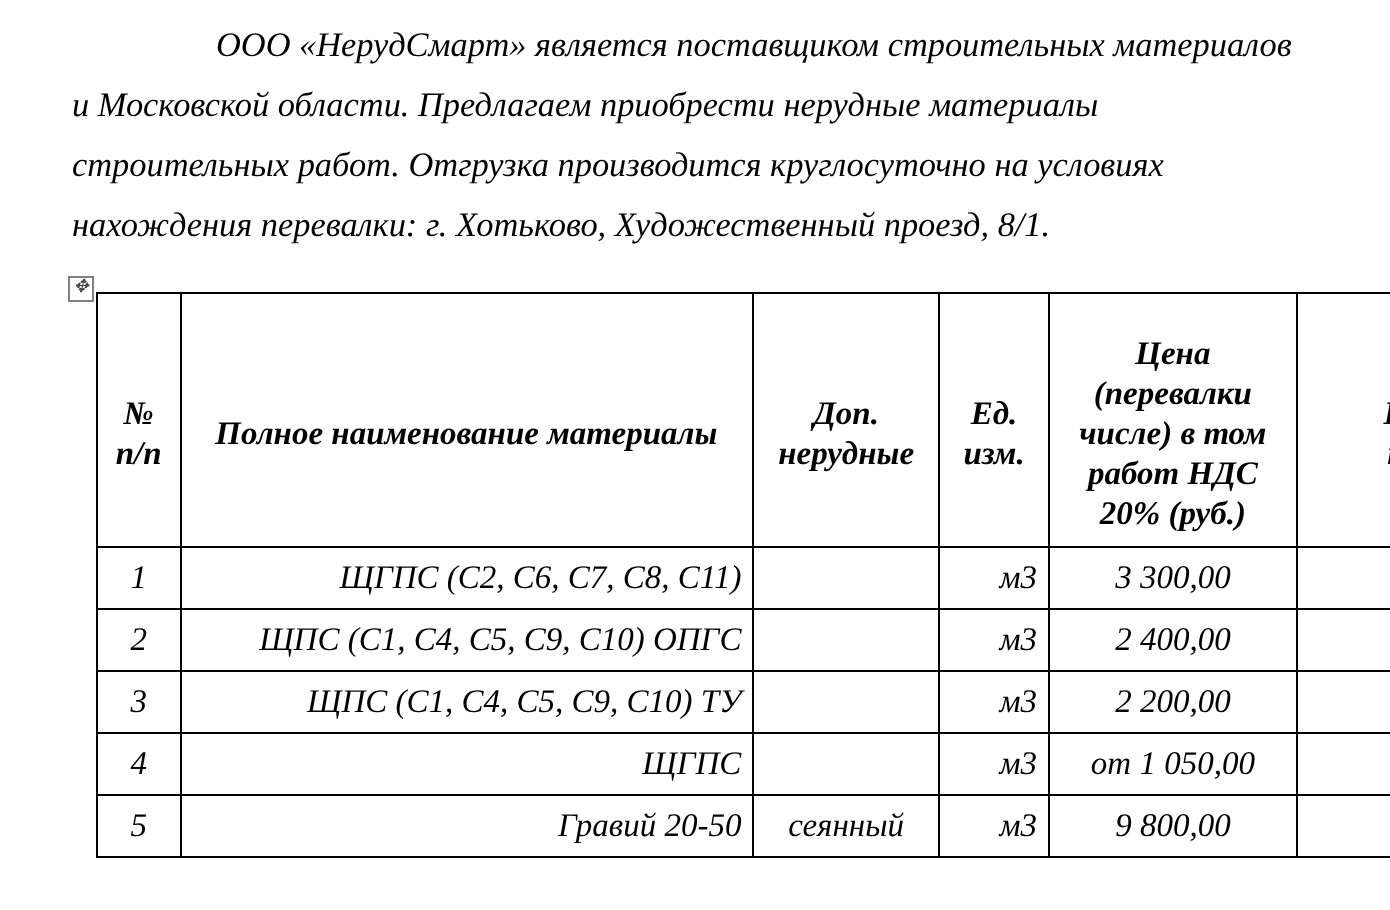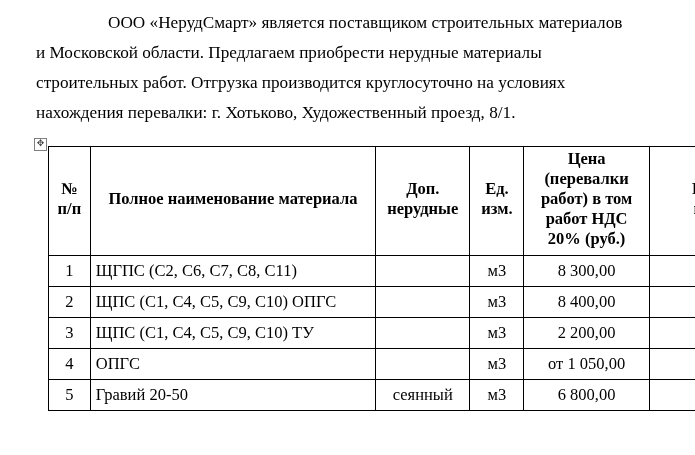--- a/index.html
+++ b/index.html
@@ -15,20 +15,21 @@
     overflow: hidden;
     position: relative;
   }
 
   .page {
     position: relative;
     width: 695px;
     height: 455px;
     box-sizing: border-box;
     padding: 8px 0 0 0;
+    font-style: italic;
   }
 
   .intro {
     font-size: 17.2px;
     line-height: 30px;
     text-align: justify;
     margin: 0 0 0 36px;
     width: 672px;
     padding-right: 0;
   }
@@ -75,35 +76,35 @@
   table.mat td, table.mat th {
     border: 1.3px solid #000000;
     padding: 3px 5px;
     vertical-align: middle;
     font-weight: normal;
   }
   table.mat thead td {
     text-align: center;
     font-weight: bold;
     line-height: 20px;
-    padding-top: 2px;
+    padding-top: 20px;
     padding-bottom: 6px;
   }
 
   col.c-num   { width: 44px; }
   col.c-name  { width: 312px; }
   col.c-proc  { width: 96px; }
   col.c-unit  { width: 56px; }
   col.c-price { width: 130px; }
   col.c-extra { width: 110px; }
 
   td.num   { text-align: center; }
-  td.name  { text-align: left; padding-left: 7px; }
+  td.name  { text-align: right; padding-left: 7px; }
   td.proc  { text-align: center; }
-  td.unit  { text-align: center; }
+  td.unit  { text-align: right; }
   td.price { text-align: center; }
   td.extra { text-align: center; }
 
   tbody tr { height: 31px; }
 
   .hdr-price div { display: block; }
 </style>
 </head>
 <body>
 
@@ -127,80 +128,80 @@
         <col class="c-unit">
         <col class="c-price">
         <col class="c-extra">
       </colgroup>
       <thead>
         <tr>
           <td>
             <div>№</div>
             <div>п/п</div>
           </td>
-          <td>Полное наименование материала</td>
+          <td>Полное наименование материалы</td>
           <td>
             <div>Доп.</div>
             <div>нерудные</div>
           </td>
           <td>
             <div>Ед.</div>
             <div>изм.</div>
           </td>
           <td class="hdr-price">
             <div>Цена</div>
             <div>(перевалки</div>
-            <div>работ) в том</div>
+            <div>числе) в том</div>
             <div>работ НДС</div>
             <div>20% (руб.)</div>
           </td>
           <td>
             <div>Н</div>
             <div>п</div>
           </td>
         </tr>
       </thead>
       <tbody>
         <tr>
           <td class="num">1</td>
           <td class="name">ЩГПС (С2, С6, С7, С8, С11)</td>
           <td class="proc"></td>
           <td class="unit">м3</td>
-          <td class="price">8 300,00</td>
+          <td class="price">3 300,00</td>
           <td class="extra"></td>
         </tr>
         <tr>
           <td class="num">2</td>
           <td class="name">ЩПС (С1, С4, С5, С9, С10) ОПГС</td>
           <td class="proc"></td>
           <td class="unit">м3</td>
-          <td class="price">8 400,00</td>
+          <td class="price">2 400,00</td>
           <td class="extra"></td>
         </tr>
         <tr>
           <td class="num">3</td>
           <td class="name">ЩПС (С1, С4, С5, С9, С10) ТУ</td>
           <td class="proc"></td>
           <td class="unit">м3</td>
           <td class="price">2 200,00</td>
           <td class="extra"></td>
         </tr>
         <tr>
           <td class="num">4</td>
-          <td class="name">ОПГС</td>
+          <td class="name">ЩГПС</td>
           <td class="proc"></td>
           <td class="unit">м3</td>
           <td class="price">от 1 050,00</td>
           <td class="extra"></td>
         </tr>
         <tr>
           <td class="num">5</td>
           <td class="name">Гравий 20-50</td>
           <td class="proc">сеянный</td>
           <td class="unit">м3</td>
-          <td class="price">6 800,00</td>
+          <td class="price">9 800,00</td>
           <td class="extra"></td>
         </tr>
       </tbody>
     </table>
   </div>
 
 </div>
 
 </body></html>

